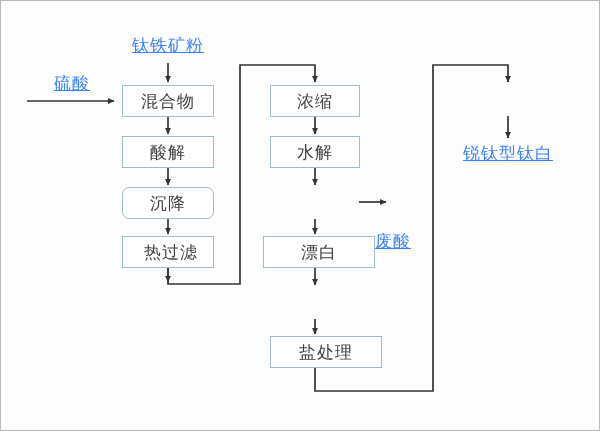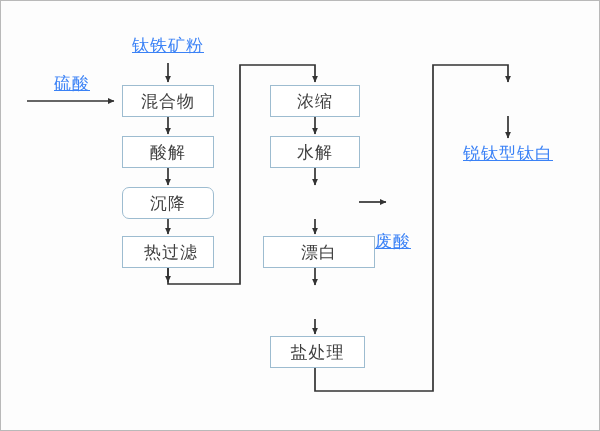--- a/index.html
+++ b/index.html
@@ -93,16 +93,16 @@
   <div class="node" style="left:121px;top:235px;width:92px;height:32px;padding-left:6px;">热过滤</div>
 
   <div class="node" style="left:269px;top:84px;width:90px;height:32px;">浓缩</div>
 
   <div class="node" style="left:269px;top:135px;width:90px;height:32px;">水解</div>
 
 
   <div class="node" style="left:262px;top:235px;width:112px;height:32px;">漂白</div>
 
 
-  <div class="node" style="left:269px;top:335px;width:95px;height:32px;">盐处理</div>
+  <div class="node" style="left:269px;top:335px;width:112px;height:32px;">盐处理</div>
 
 
 </div>
 
 </body></html>

